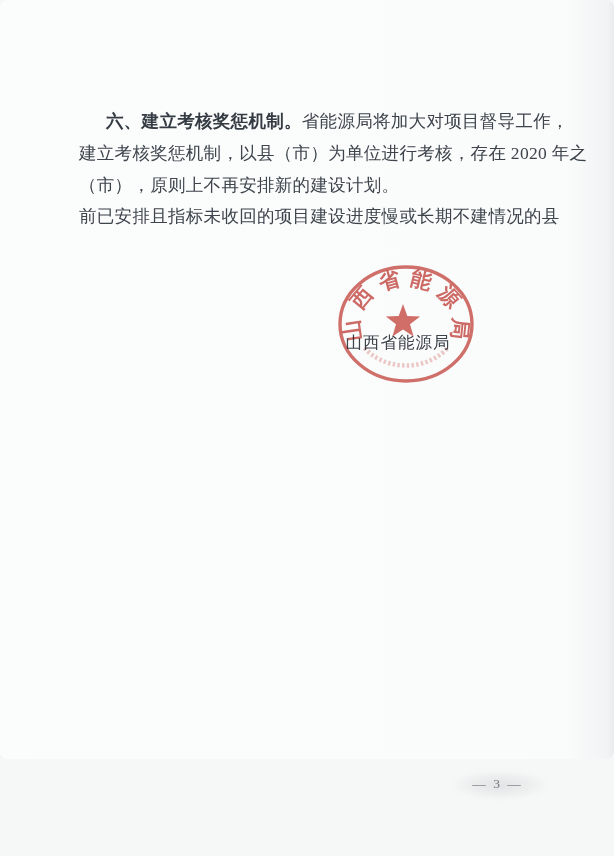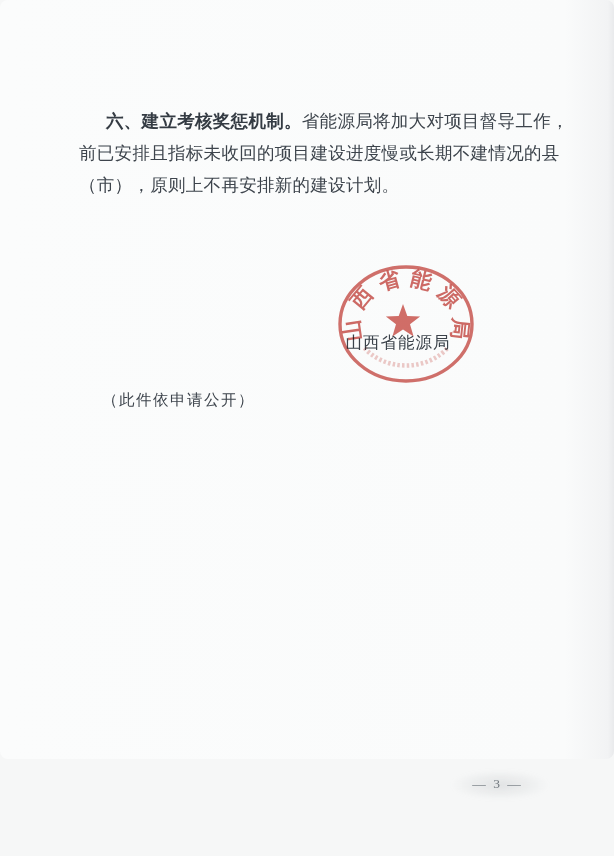--- a/index.html
+++ b/index.html
@@ -106,38 +106,38 @@
     color: #6f767d;
   }
 </style>
 </head>
 <body>
 
 <div class="page">
 
   <div class="para">
     <div class="line indent"><span class="bold">六、建立考核奖惩机制。</span><span>省能源局将加大对项目督导工作，</span></div>
+    <div class="line">建立考核奖惩机制，以县（市）为单位进行考核，存在 2020 年之</div>
+    <div class="line last">（市），原则上不再安排新的建设计划。</div>
     <div class="line">前已安排且指标未收回的项目建设进度慢或长期不建情况的县</div>
-    <div class="line last">（市），原则上不再安排新的建设计划。</div>
   </div>
 
   <div class="issuer">山西省能源局</div>
 
   <svg class="seal" viewBox="320 252 180 145" xmlns="http://www.w3.org/2000/svg">
 
     <ellipse cx="406" cy="324" rx="66" ry="57" fill="none" stroke="#c9524c" stroke-width="3.4" opacity="0.82"></ellipse>
 
     <path id="sealArc" d="M 363.4 341.0 A 47 39 0 1 1 448.6 341.0" fill="none" stroke="none"></path>
     <text font-size="21" font-weight="700" fill="#c9524c" opacity="0.85" font-family="Liberation Serif, DejaVu Serif, serif">
       <textPath href="#sealArc" startOffset="2" textLength="164" lengthAdjust="spacing">山西省能源局</textPath>
     </text>
 
     <polygon points="403,304 407.3,316 420.1,316.4 410,324.3 413.6,336.6 403,329.4 392.4,336.6 396,324.3 385.9,316.4 398.7,316" fill="#cd564f" opacity="0.85"></polygon>
 
     <path d="M 364.5 348 A 52 44 0 0 0 447.5 348" fill="none" stroke="#c9524c" stroke-width="4.5" stroke-dasharray="2.5 2.2" opacity="0.30"></path>
   </svg>
 
-  <div class="note">（此件依申请公开）</div>
 
   <div class="pagenum-smudge"></div>
   <div class="pagenum">— 3 —</div>
 
 </div>
 
 </body></html>

